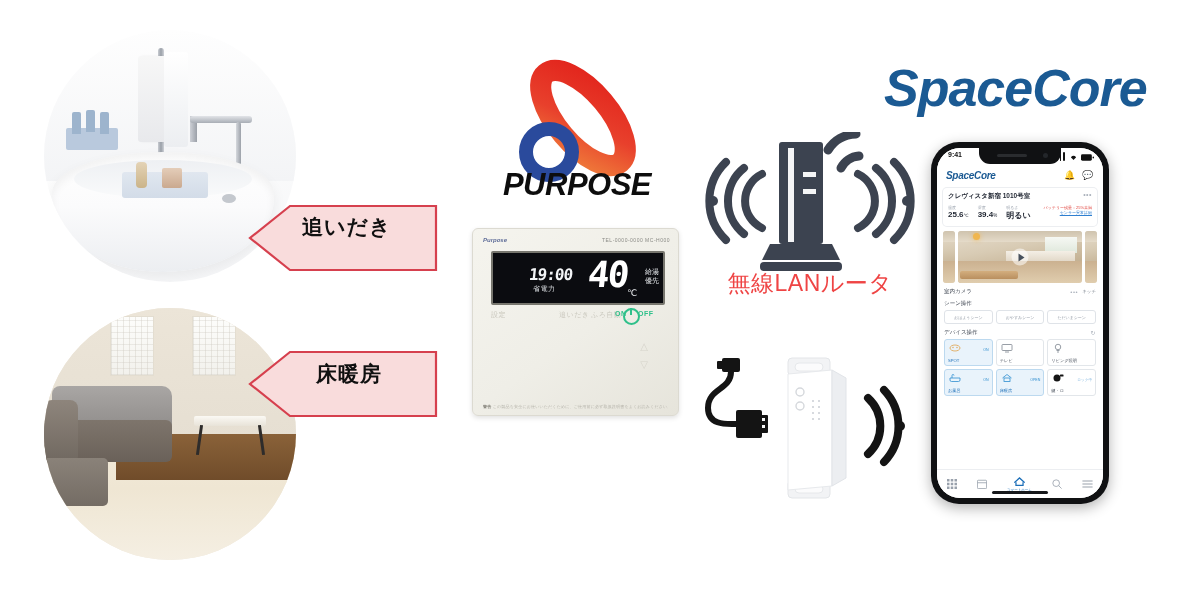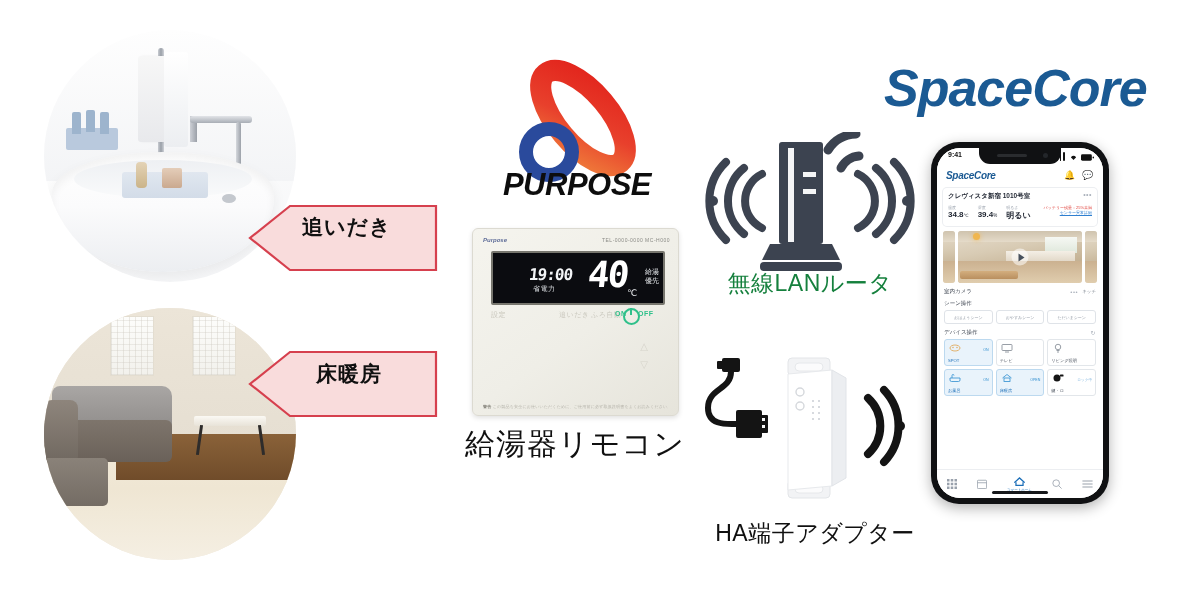--- a/index.html
+++ b/index.html
@@ -113,21 +113,21 @@
   .remote-chev{position:absolute;right:30px;font-size:10px;color:#d6d4cb;}
   .remote-note{position:absolute;left:10px;bottom:6px;right:10px;font-size:4px;color:#b5b3aa;
     letter-spacing:.2px;white-space:nowrap;overflow:hidden;}
   .remote-warn{color:#8f8d85;font-weight:bold;}
   #remote-caption{position:absolute;left:430px;top:424px;width:290px;text-align:center;
     font-size:30px;color:#101010;letter-spacing:1px;}
 
   
   #router-block{position:absolute;left:700px;top:132px;width:220px;height:180px;}
   #router-caption{position:absolute;left:690px;top:268px;width:240px;text-align:center;
-    font-size:23px;color:#15803d;letter-spacing:.5px;}
+    font-size:23px;color:#ef4444;letter-spacing:.5px;}
 
   
   #ha-block{position:absolute;left:700px;top:352px;width:230px;height:160px;}
   #ha-caption{position:absolute;left:690px;top:518px;width:250px;text-align:center;
     font-size:23px;color:#101010;letter-spacing:.5px;}
 
   
   #spacecore-logo{position:absolute;left:884px;top:58px;font-size:52px;font-weight:bold;
     font-style:italic;color:#1b5a93;letter-spacing:-1px;}
 
@@ -303,21 +303,20 @@
     </div>
 
     <div class="remote-chev" style="top:112px;">△</div>
     <div class="remote-chev" style="top:130px;">▽</div>
 
     <div class="remote-note">
       <span class="remote-warn">警告</span>
       <span>この製品を安全にお使いいただくために、ご使用前に必ず取扱説明書をよくお読みください。</span>
     </div>
   </div>
-  <div id="remote-caption">給湯器リモコン</div>
 
   <div id="router-block">
     <svg width="220" height="180" viewBox="0 0 220 180">
       <g fill="none" stroke="#3c4350" stroke-width="8" stroke-linecap="round">
         <path d="M62 42 A30 30 0 0 0 62 96"></path>
         <path d="M44 36 A42 42 0 0 0 44 102"></path>
         <path d="M26 30 A54 54 0 0 0 26 108"></path>
       </g>
       <circle cx="13" cy="69" r="5" fill="#3c4350"></circle>
       <g fill="none" stroke="#3c4350" stroke-width="8" stroke-linecap="round">
@@ -374,21 +373,20 @@
         </g>
       </g>
 
       <g fill="none" stroke="#141414" stroke-width="8" stroke-linecap="round">
         <path d="M168 46 A38 38 0 0 1 168 102"></path>
         <path d="M184 38 A52 52 0 0 1 184 110"></path>
       </g>
       <circle cx="200" cy="74" r="5" fill="#141414"></circle>
     </svg>
   </div>
-  <div id="ha-caption">HA端子アダプター</div>
 
   <div id="spacecore-logo">SpaceCore</div>
 
   <div id="phone">
     <div id="phone-screen">
       <div class="notch">
         <div class="notch-sp"></div>
         <div class="notch-cam"></div>
       </div>
 
@@ -416,21 +414,21 @@
           <span>💬</span>
         </div>
       </div>
 
       <div class="room-card">
         <span class="room-dots">•••</span>
         <div class="room-title">クレヴィスタ新宿 1010号室</div>
         <div class="sensors">
           <div class="sensor">
             <div class="sensor-lbl">温度</div>
-            <div class="sensor-val"><span>34.8</span><small>℃</small></div>
+            <div class="sensor-val"><span>25.6</span><small>℃</small></div>
           </div>
           <div class="sensor">
             <div class="sensor-lbl">湿度</div>
             <div class="sensor-val"><span>39.4</span><small>%</small></div>
           </div>
           <div class="sensor">
             <div class="sensor-lbl">明るさ</div>
             <div class="sensor-val">明るい</div>
           </div>
           <div class="sensor-warn">

